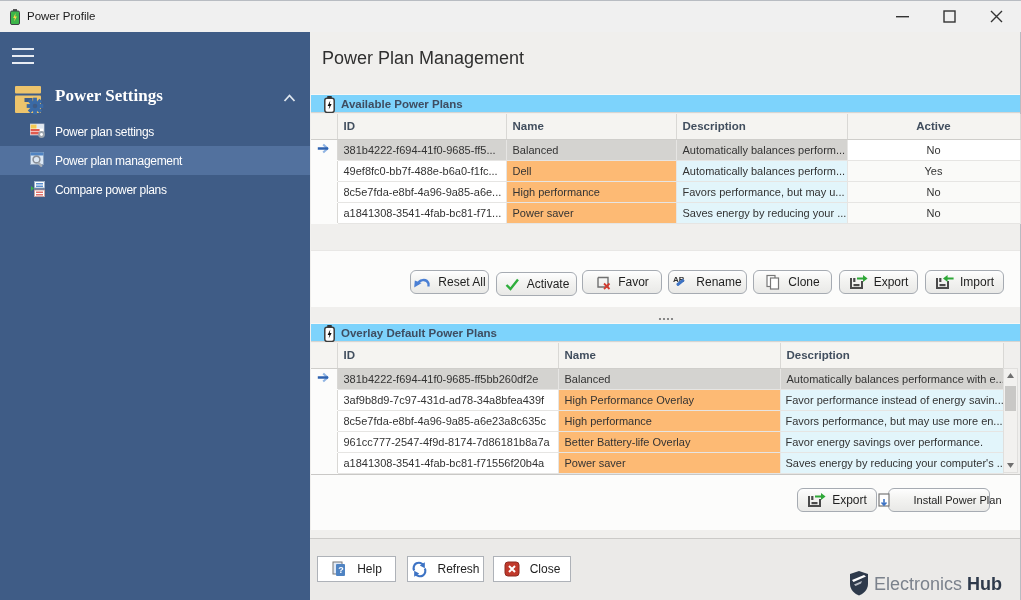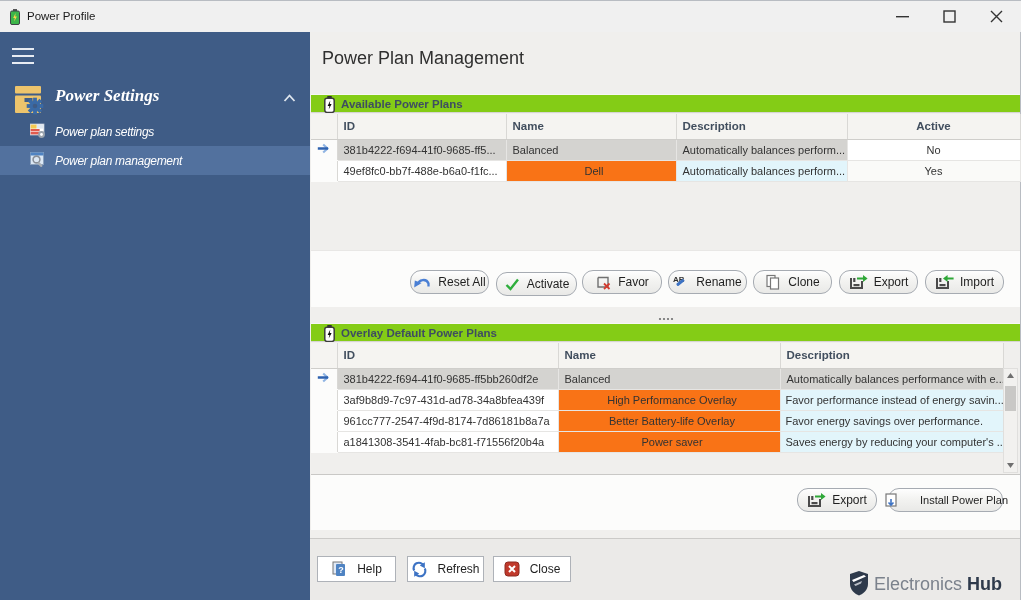--- a/index.html
+++ b/index.html
@@ -4,51 +4,51 @@
 <style>
 * { margin:0; padding:0; box-sizing:border-box; }
 html,body { width:1021px; height:600px; overflow:hidden; }
 body { font-family:"Liberation Sans", sans-serif; }
 #win { position:absolute; left:0; top:0; width:1021px; height:600px; background:#f0efed; border:1px solid #b8bcc2; border-left:none; border-bottom:none; }
 
 #titlebar { position:absolute; left:0; top:0; width:1021px; height:31px; background:#f0f0f0; }
 #titletext { position:absolute; left:27px; top:9px; font-size:11.5px; color:#1a1a1a; }
 .winbtn { position:absolute; top:0; width:46px; height:31px; }
 
-#sidebar { position:absolute; left:0; top:31px; width:310px; height:569px; background:#3f5c86;font-style:italic; }
+#sidebar { position:absolute; left:0; top:31px; width:310px; height:569px; background:#3f5c86; }
 #burger { position:absolute; left:12px; top:16px; width:22px; height:15px; }
 #burger div { height:2px; background:#e8ecf2; margin-bottom:5px; }
 #psHead { position:absolute; left:0; top:50px; width:310px; height:33px; }
 #psHead .lbl { position:absolute; left:55px; top:4px; font-family:"Liberation Serif", serif; font-weight:bold; font-size:17px; color:#ffffff; }
 #psHead .chev { position:absolute; left:283px; top:11px; }
 .navitem { position:absolute; left:0; width:310px; height:29px; color:#fff; font-size:12px; letter-spacing:-0.3px; }
 .navitem .txt { position:absolute; left:55px; top:8px; }
 .navitem .ic { position:absolute; left:30px; top:6px; }
 #nav2 { background:#52719e; }
 
 #main { position:absolute; left:310px; top:31px; width:710px; height:569px; background:#f0efed; }
 h1 { position:absolute; left:12px; top:16px; font-size:18px; font-weight:normal; color:#2f2f2f; letter-spacing:0px; }
-.groupband { position:absolute; left:1px; width:709px; height:19px; background:#84cc16; border-top:1px solid #f7f7f5; border-bottom:1px solid #d6d5d2; }
+.groupband { position:absolute; left:1px; width:709px; height:19px; background:#7dd3fc; border-top:1px solid #f7f7f5; border-bottom:1px solid #d6d5d2; }
 .groupband .bico { position:absolute; left:13px; top:1px; }
 .groupband .gtitle { position:absolute; left:30px; top:3px; font-size:11.5px; font-weight:bold; color:#3e4d61; }
 table { border-collapse:collapse; table-layout:fixed; font-size:11px; color:#333; }
 td, th { overflow:hidden; white-space:nowrap; padding:0 0 0 6px; text-align:left; font-weight:normal; height:21px; }
 .thr th { background:#f5f4f1; font-size:11.5px; font-weight:bold; color:#414e5e; border-right:1px solid #d9d8d5; border-bottom:1px solid #cfcecb; height:25px; }
 .thr th.ind { border-right:1px solid #d9d8d5; }
 td.ind { background:#fcfcfb; border-right:1px solid #d9d8d5; border-bottom:1px solid #fcfcfb; padding:0; text-align:center; }
 td { border-bottom:1px solid #e6e5e3; border-right:1px solid #e6e5e3; }
-td.g { background:#f97316;text-align:center; }
+td.g { background:#fdba74; }
 td.b { background:#e2f5fb; }
 td.sel { background:#d4d3d0;margin-left:44px; }
 td.w { background:#fff; }
 td.fa { background:#fafaf8; text-align:center; padding:0; }
 td.wa { background:#fff; text-align:center; padding:0; }
 #tbl1 { border-bottom:1px solid #c9c8c6; position:absolute; left:1px; top:82px; width:709px; background:#fff; }
 #panel1 { position:absolute; left:1px; top:218px; width:709px; height:57px; background:#fcfcfb; border-top:1px solid #e8e7e5; }
-.btn { position:absolute; height:24px; border:1px solid #a6abb2; border-radius:11px; background:linear-gradient(#fefefe,#f3f3f1 45%,#e9e9e7); font-size:12px; color:#1f1f1f; display:flex; align-items:center; justify-content:center; gap:6px; }
+.btn { position:absolute; height:24px; border:1px solid #a6abb2; border-radius:6px; background:linear-gradient(#fefefe,#f3f3f1 45%,#e9e9e7); font-size:12px; color:#1f1f1f; display:flex; align-items:center; justify-content:center; gap:6px; }
 .btn .bi { flex:0 0 auto; display:block; }
 .btn .bt { flex:0 0 auto; }
 #dots { position:absolute; left:348px; top:285px; width:16px; height:4px; }
 #tbl2 td.b { padding-left:5px; }
 #tbl2 { position:absolute; left:1px; top:311px; width:692px; background:#fff; }
 #sbar { position:absolute; left:693px; top:336px; width:15px; height:105px; background:#f2f1ef; border:1px solid #e0dfdd; }
 #panel2 { position:absolute; left:1px; top:442px; width:709px; height:56px; background:#fcfcfb; border-top:1px solid #c9c8c6; }
 #bottombar { position:absolute; left:0px; top:506px; width:710px; height:63px; background:#ebeae8; border-top:1px solid #cbcac8; }
 .btn2 { position:absolute; height:26px; border:1px solid #aeb2b8; background:#fff; font-size:12px; color:#1f1f1f; display:flex; align-items:center; justify-content:center; gap:9px; }
 .btn2 svg { flex:0 0 auto; display:block; }
@@ -127,20 +127,32 @@
     </div>
     <div class="navitem" id="nav2" style="top:114px">
       <svg class="ic" width="16" height="16" viewBox="0 0 16 16">
         <rect x="0.5" y="0.5" width="13" height="12" fill="#dce8f5" stroke="#8aa0bc" stroke-width="1"></rect>
         <rect x="0.5" y="0.5" width="13" height="3" fill="#4f83c2"></rect>
         <circle cx="6.5" cy="7.5" r="3.4" fill="none" stroke="#8a9099" stroke-width="1.6"></circle>
         <rect x="9" y="9.8" width="5.5" height="2.4" rx="1" transform="rotate(45 9 9.8)" fill="#a9aeb5"></rect>
       </svg>
       <div class="txt">Power plan management</div>
     </div>
+    <div class="navitem" id="nav3" style="top:143px">
+      <svg class="ic" width="16" height="16" viewBox="0 0 16 16">
+        <path d="M1 5 L4 7.5 L1 10 Z" fill="#3fae49"></path>
+        <rect x="4.5" y="0.5" width="10" height="6.5" fill="#fff" stroke="#9db0c6" stroke-width="1"></rect>
+        <rect x="6" y="2" width="7" height="1.5" fill="#5b8fd0"></rect>
+        <rect x="6" y="4.5" width="7" height="1.5" fill="#5b8fd0"></rect>
+        <rect x="4.5" y="9" width="10" height="6.5" fill="#fff" stroke="#c6a3a3" stroke-width="1"></rect>
+        <rect x="6" y="10.5" width="7" height="1.5" fill="#e0716a"></rect>
+        <rect x="6" y="13" width="7" height="1.5" fill="#e0716a"></rect>
+      </svg>
+      <div class="txt">Compare power plans</div>
+    </div>
   </div>
 
   <div id="main">
     <h1>Power Plan Management</h1>
 
     <div class="groupband" style="top:62px">
       <svg class="bico" width="11" height="17" viewBox="0 0 11 17">
         <rect x="3.2" y="0" width="4.6" height="2.6" rx="0.6" fill="#2e2e2e"></rect>
         <rect x="0.8" y="2.2" width="9.4" height="14.2" rx="2.2" fill="#fff" stroke="#3c3c3c" stroke-width="1.5"></rect>
         <path d="M6.3 4.4 L3.6 9.9 L5.4 9.9 L4.7 13.6 L7.6 8.1 L5.8 8.1 Z" fill="#0a0a0a"></path>
@@ -174,20 +186,34 @@
             <td class="sel">Automatically balances perform...</td>
             <td class="wa">No</td>
       </tr>
       <tr>
             <td class="ind"></td>
             <td class="w">49ef8fc0-bb7f-488e-b6a0-f1fc...</td>
             <td class="g">Dell</td>
             <td class="b">Automatically balances perform...</td>
             <td class="fa">Yes</td>
           </tr>
+      <tr>
+            <td class="ind"></td>
+            <td class="w">8c5e7fda-e8bf-4a96-9a85-a6e...</td>
+            <td class="g">High performance</td>
+            <td class="b">Favors performance, but may u...</td>
+            <td class="fa">No</td>
+          </tr>
+      <tr>
+            <td class="ind"></td>
+            <td class="w">a1841308-3541-4fab-bc81-f71...</td>
+            <td class="g">Power saver</td>
+            <td class="b">Saves energy by reducing your ...</td>
+            <td class="fa">No</td>
+          </tr>
     </tbody>
       </table>
 
     <div id="panel1"></div>
 
     <div class="btn" style="left:100px; top:238px; width:79px">
       <svg class="bi" width="19" height="15" viewBox="0 0 19 15">
           <path d="M5 9.5 C5.5 4.5 13.5 3 15.5 8.5 L15.5 11.5" fill="none" stroke="#4a7fd4" stroke-width="2.3"></path>
           <path d="M1.2 12.6 L1.8 5.4 L8.6 8.0 Z" fill="#4a7fd4"></path>
         </svg>
@@ -280,20 +306,26 @@
             <td class="sel">Automatically balances performance with e...</td>
       </tr>
       <tr>
             <td class="ind"></td>
             <td class="w">3af9b8d9-7c97-431d-ad78-34a8bfea439f</td>
             <td class="g">High Performance Overlay</td>
             <td class="b">Favor performance instead of energy savin...</td>
           </tr>
       <tr>
             <td class="ind"></td>
+            <td class="w">8c5e7fda-e8bf-4a96-9a85-a6e23a8c635c</td>
+            <td class="g">High performance</td>
+            <td class="b">Favors performance, but may use more en...</td>
+          </tr>
+      <tr>
+            <td class="ind"></td>
             <td class="w">961cc777-2547-4f9d-8174-7d86181b8a7a</td>
             <td class="g">Better Battery-life Overlay</td>
             <td class="b">Favor energy savings over performance.</td>
           </tr>
       <tr>
             <td class="ind"></td>
             <td class="w">a1841308-3541-4fab-bc81-f71556f20b4a</td>
             <td class="g">Power saver</td>
             <td class="b">Saves energy by reducing your computer's ...</td>
           </tr>
@@ -313,21 +345,21 @@
     <div id="panel2"></div>
     <div class="btn" style="left:487px; top:456px; width:80px">
       <svg class="bi" width="19" height="17" viewBox="0 0 19 17">
           <path d="M2 4 V14 H13 V7" fill="none" stroke="#4a4a4a" stroke-width="2"></path>
           <rect x="4.2" y="4" width="2.2" height="4" fill="#4a4a4a"></rect>
           <rect x="4.5" y="10" width="6" height="2.2" fill="#4a4a4a"></rect>
           <path d="M8 3.4 H14 V1 L18.6 4.5 L14 8 V5.6 H8 Z" fill="#2fa838"></path>
         </svg>
       <div class="bt">Export</div>
     </div>
-    <div class="btn" style="left:578px; top:456px; width:115px; font-size:11px; gap:20px">
+    <div class="btn" style="left:578px; top:456px; width:102px; font-size:11px; gap:20px">
       <svg class="bi" width="17" height="17" viewBox="0 0 17 17">
           <rect x="3" y="2" width="10" height="12" fill="#fff" stroke="#777" stroke-width="1.2"></rect>
           <path d="M8 7 V13 M5.5 10.5 L8 13 L10.5 10.5" fill="none" stroke="#3d73c4" stroke-width="1.6"></path>
         </svg>
       <div class="bt">Install Power Plan</div>
     </div>
 
     <div id="bottombar"></div>
     <div class="btn2" style="left:7px; top:524px; width:79px">
       <svg width="17" height="17" viewBox="0 0 17 17">

